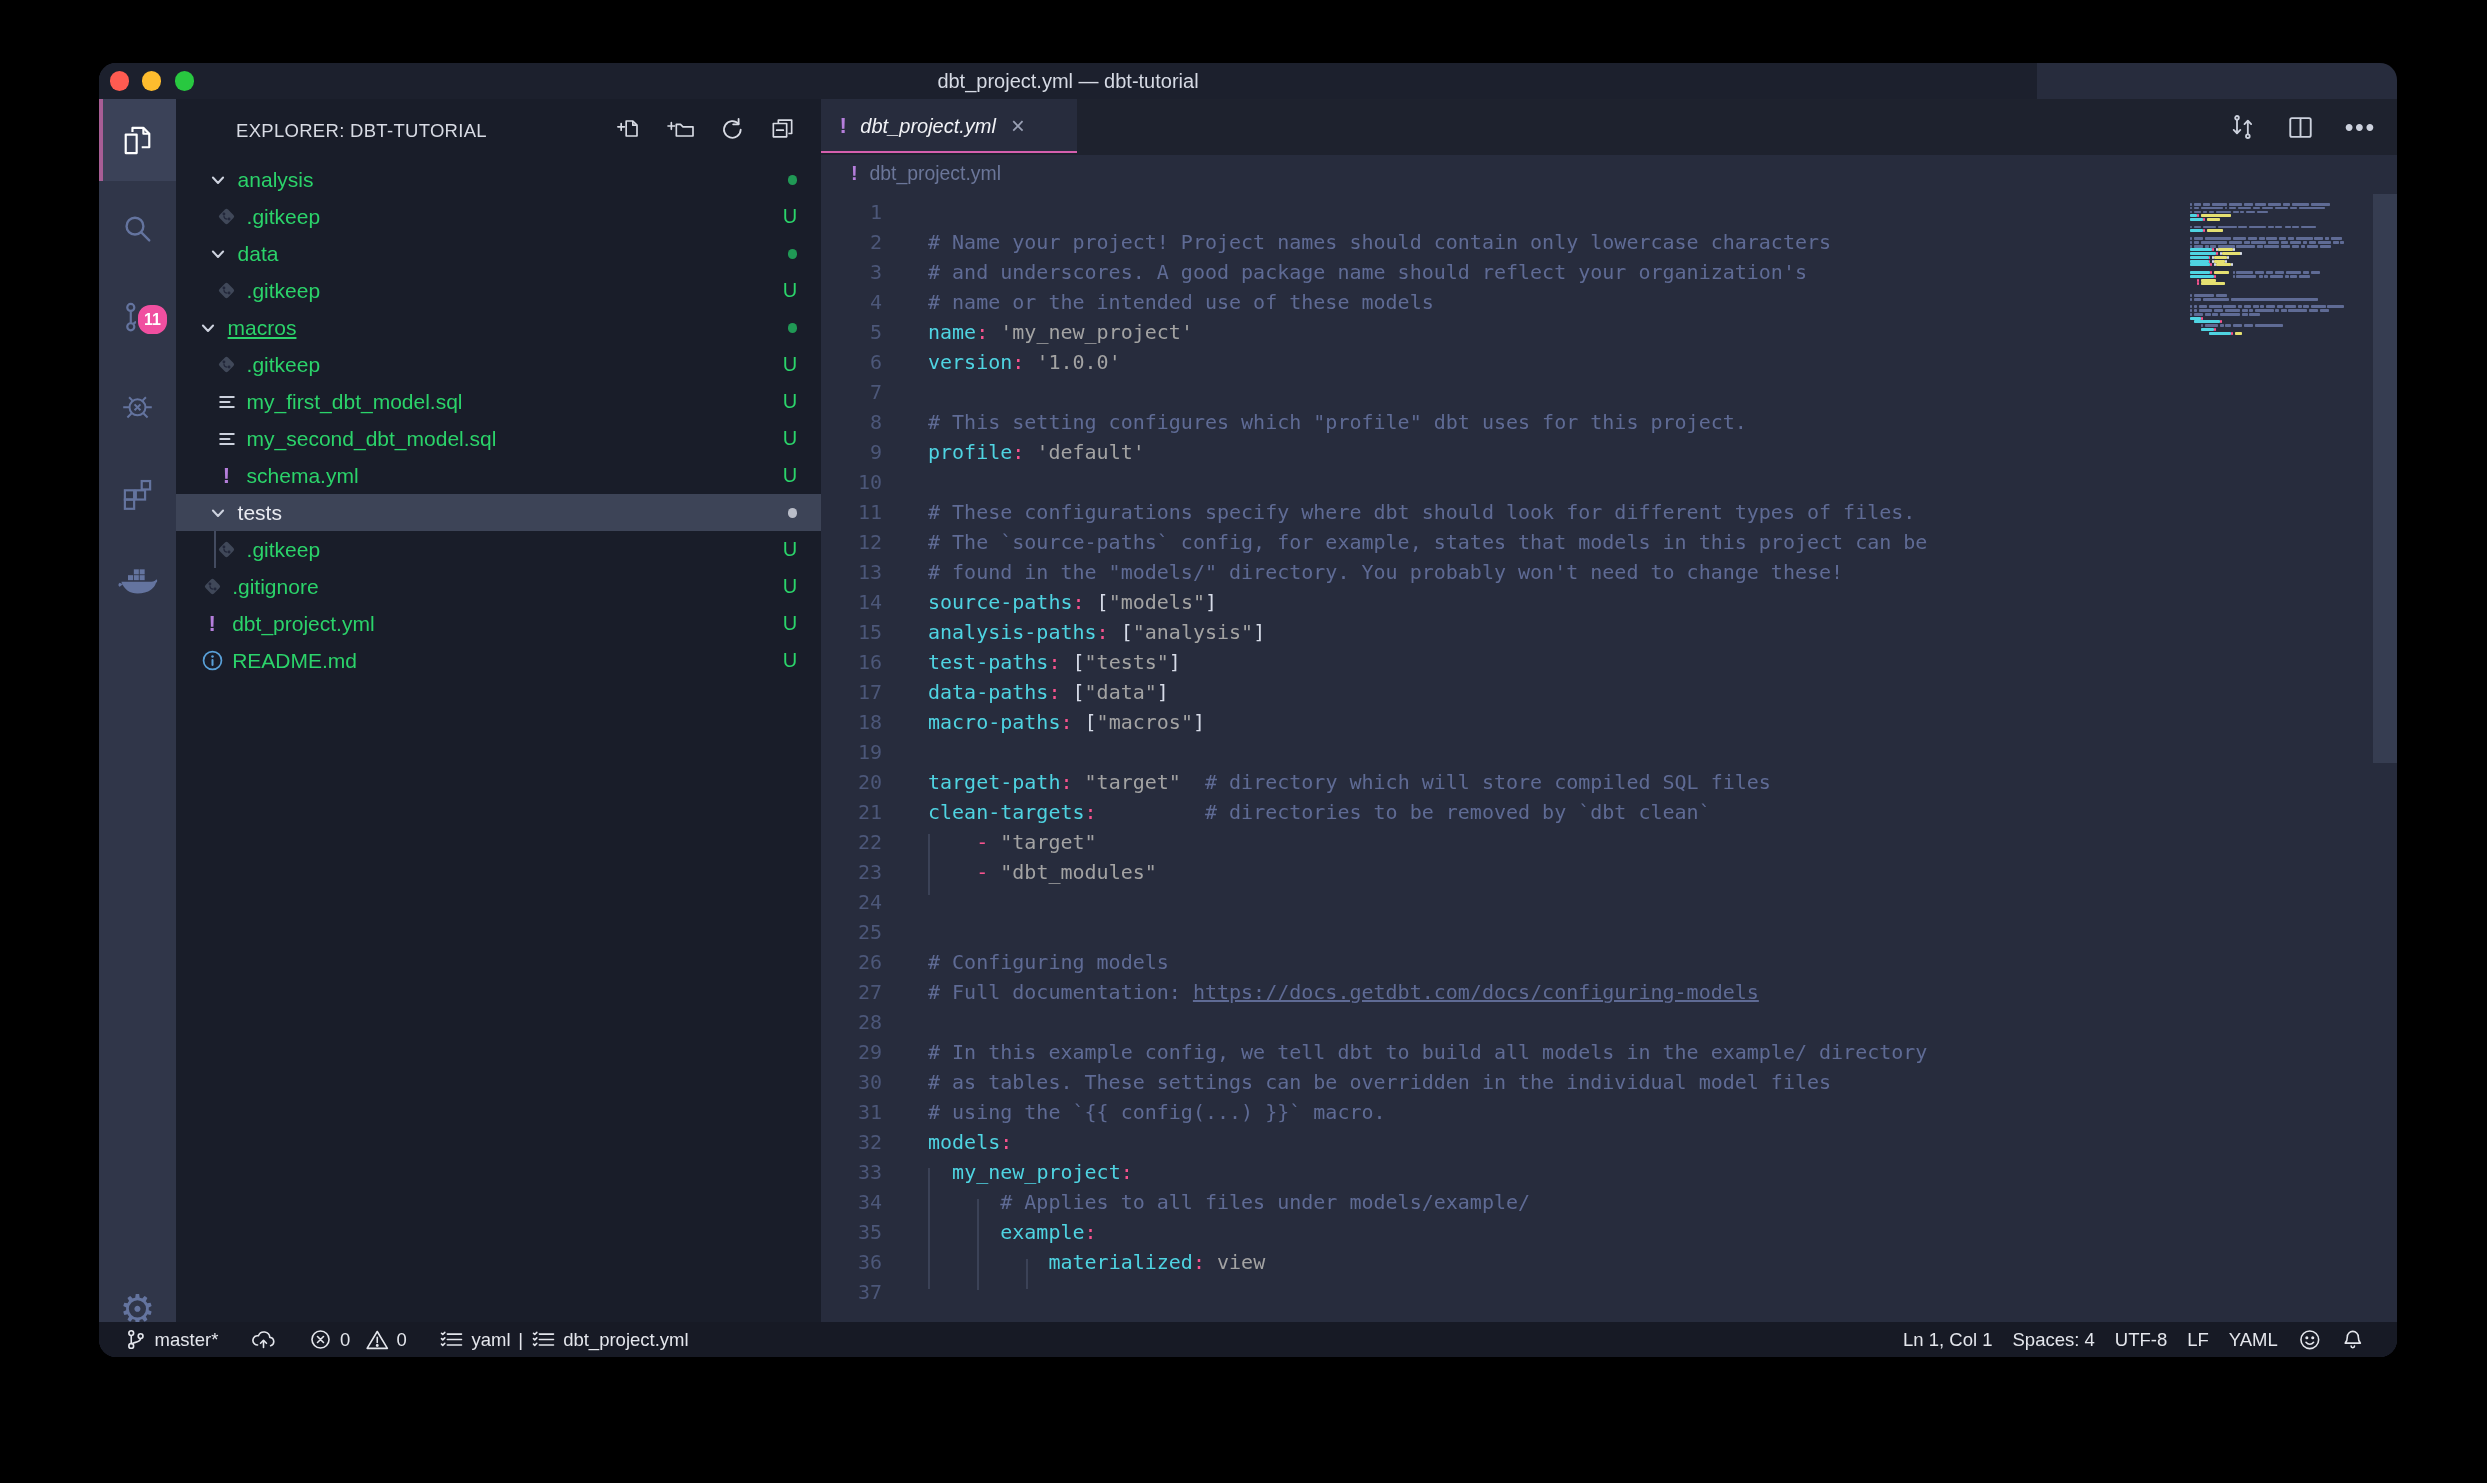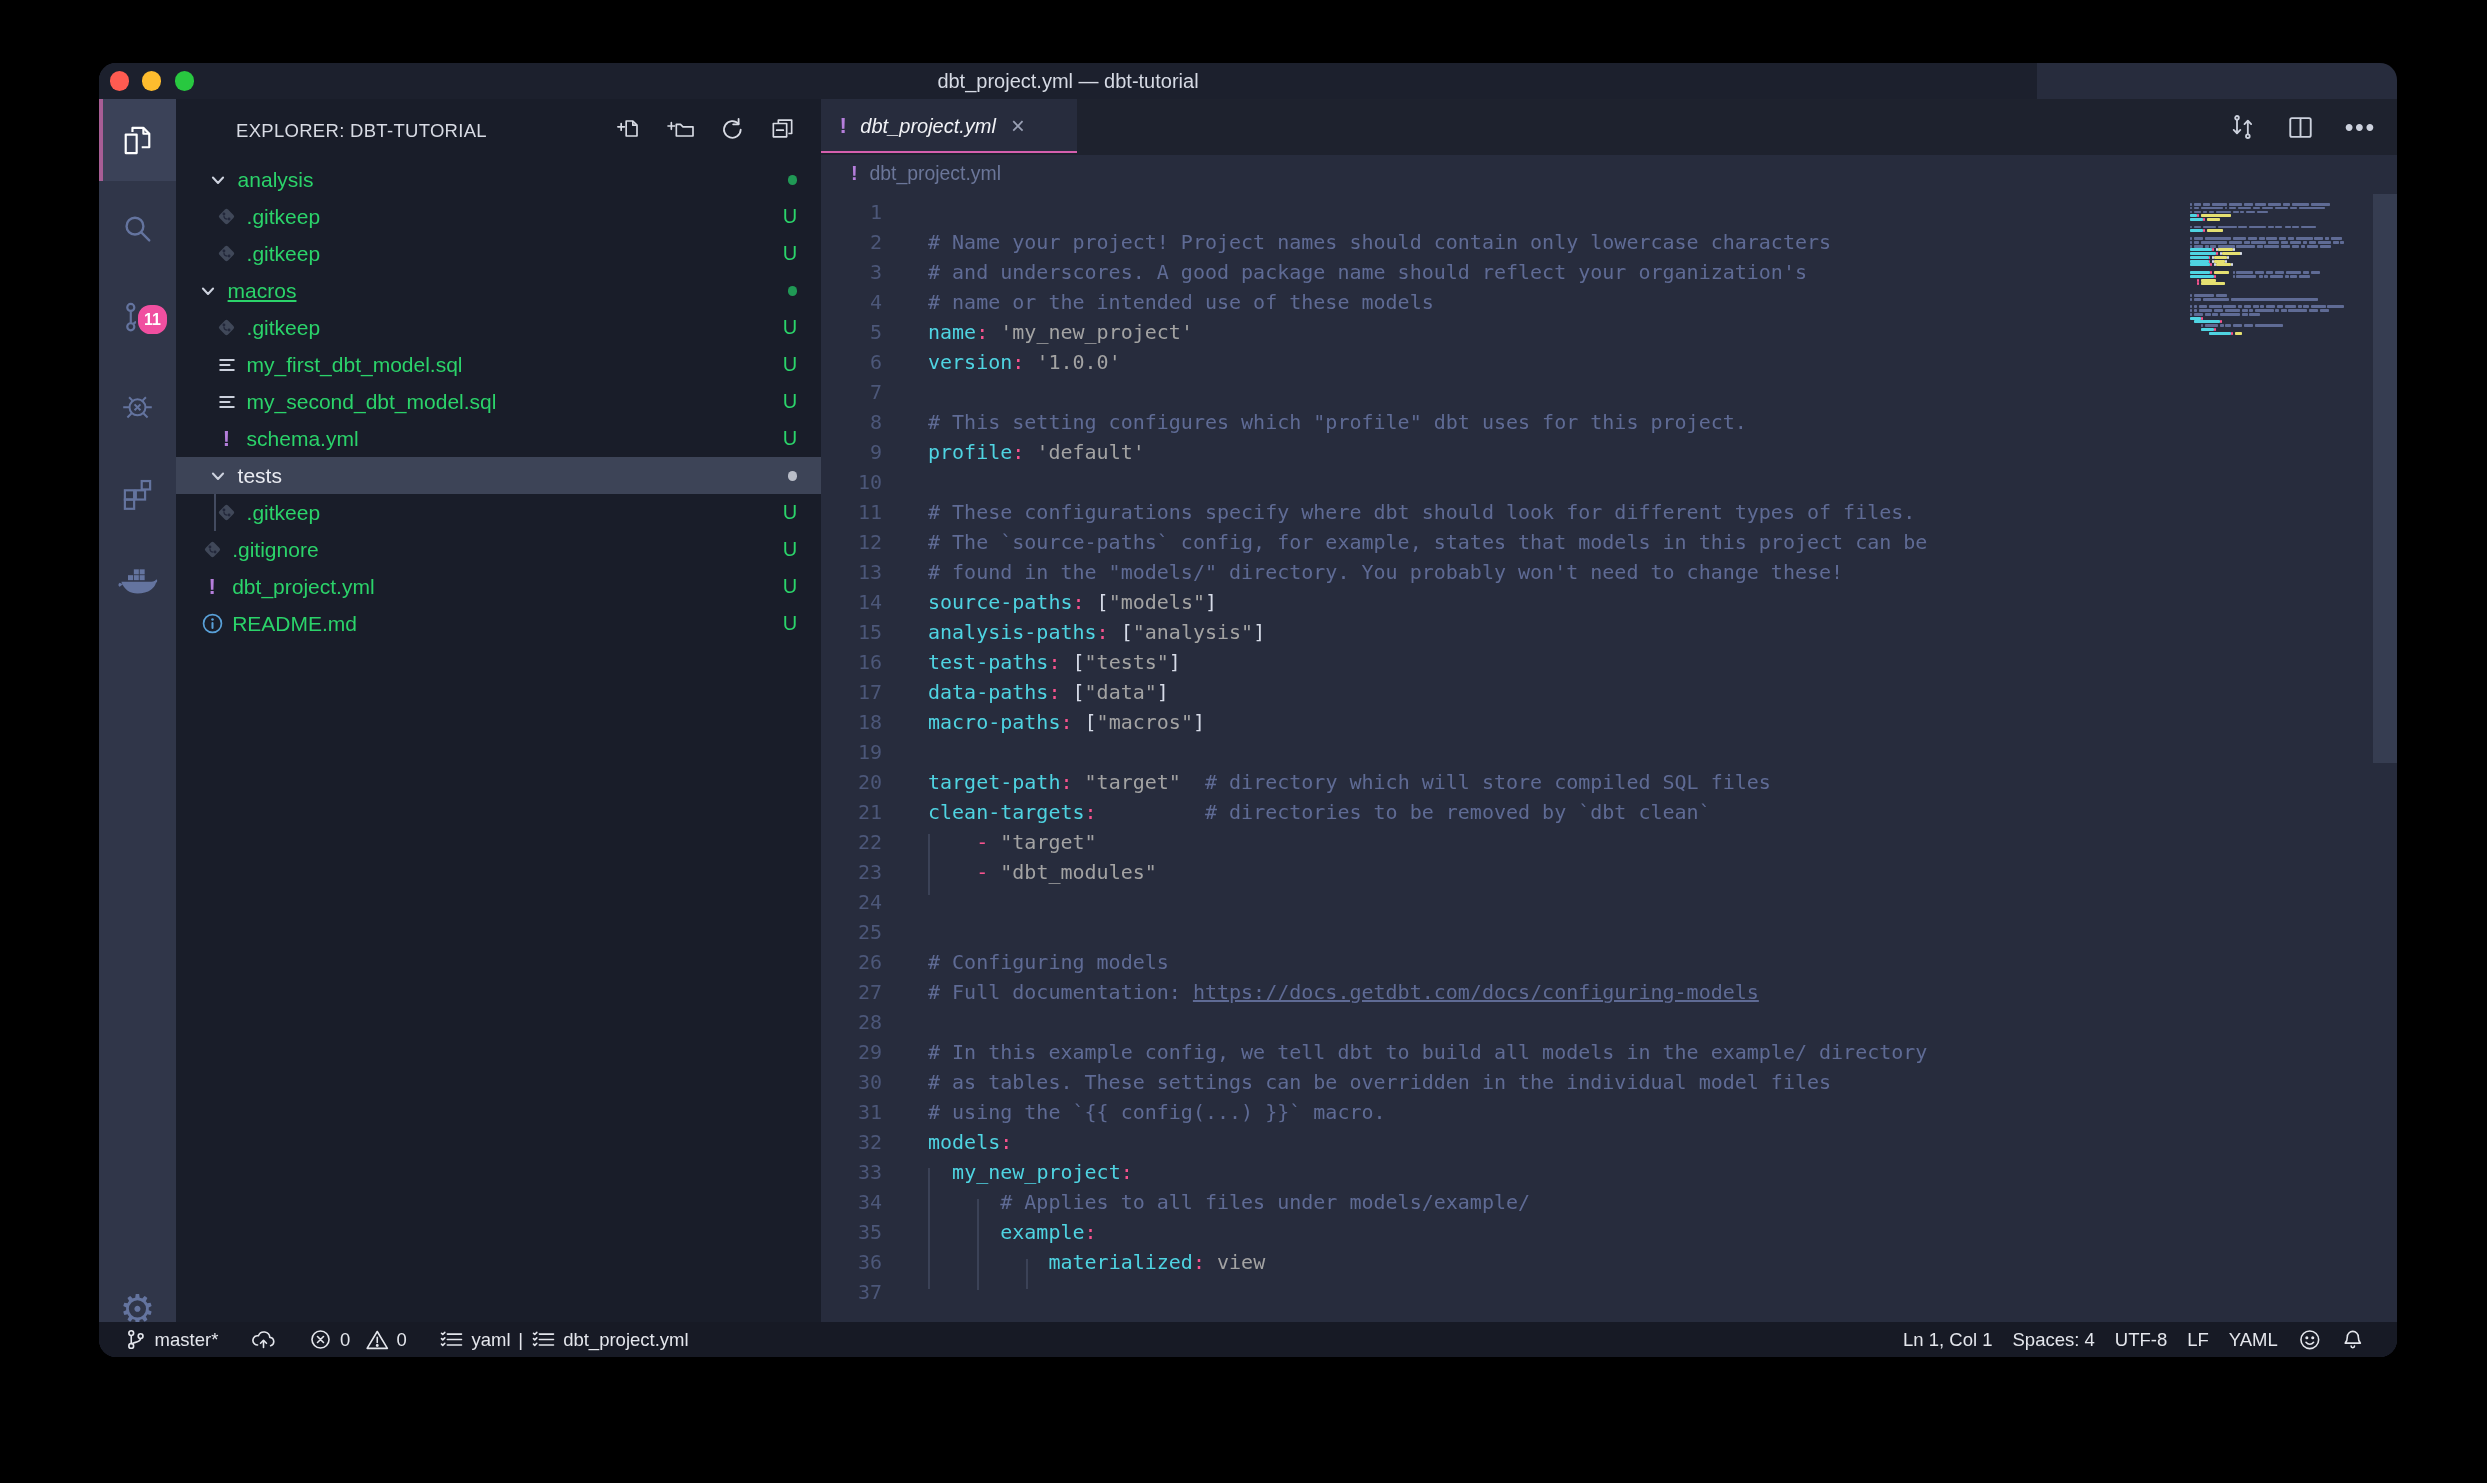--- a/index.html
+++ b/index.html
@@ -193,20 +193,29 @@
           <span class="tr-icon">
             <svg width="23" height="23" viewBox="0 0 27 27">
               <rect x="6.5" y="6.5" width="14" height="14" rx="2.5" transform="rotate(45 13.5 13.5)" fill="#404859"></rect>
               <circle cx="10.5" cy="10.5" r="1.7" fill="#22273a"></circle>
               <circle cx="16.5" cy="16.5" r="1.7" fill="#22273a"></circle>
               <path d="M10.5 12.5 q0 4 4 4" stroke="#22273a" stroke-width="1.5" fill="none"></path>
             </svg>
           </span>
           <span class="tr-label">.gitkeep</span>
           <span class="tr-badge">U</span>
+        </div>
+        <div class="tree-row" style="padding-left: 29px;">
+          <span class="tr-icon">
+            <svg width="22" height="22" viewBox="0 0 26 26">
+              <polyline points="7,10 13,16.5 19,10" fill="none" stroke="#cdd2de" stroke-width="2.4" stroke-linecap="round" stroke-linejoin="round"></polyline>
+            </svg>
+          </span>
+          <span class="tr-label">data</span>
+          <div class="tr-dot"></div>
         </div>
         <div class="tree-row" style="padding-left: 38px;">
           <span class="tr-icon">
             <svg width="23" height="23" viewBox="0 0 27 27">
               <rect x="6.5" y="6.5" width="14" height="14" rx="2.5" transform="rotate(45 13.5 13.5)" fill="#404859"></rect>
               <circle cx="10.5" cy="10.5" r="1.7" fill="#22273a"></circle>
               <circle cx="16.5" cy="16.5" r="1.7" fill="#22273a"></circle>
               <path d="M10.5 12.5 q0 4 4 4" stroke="#22273a" stroke-width="1.5" fill="none"></path>
             </svg>
           </span>

